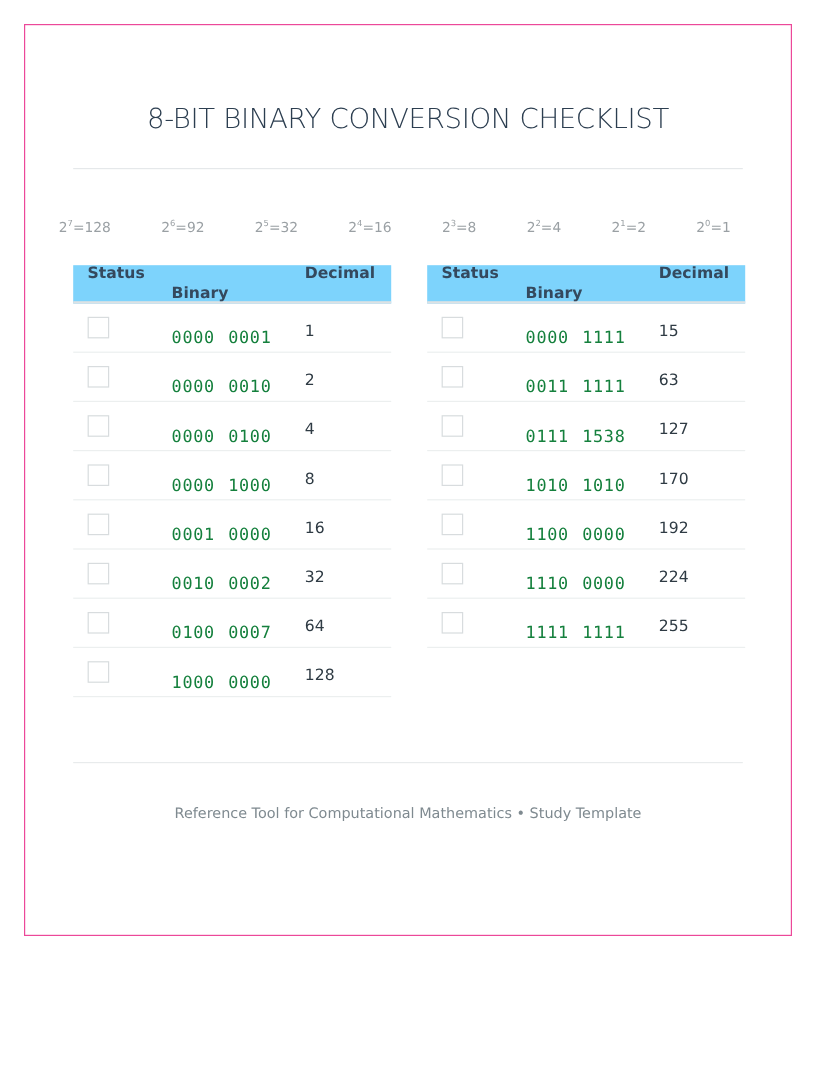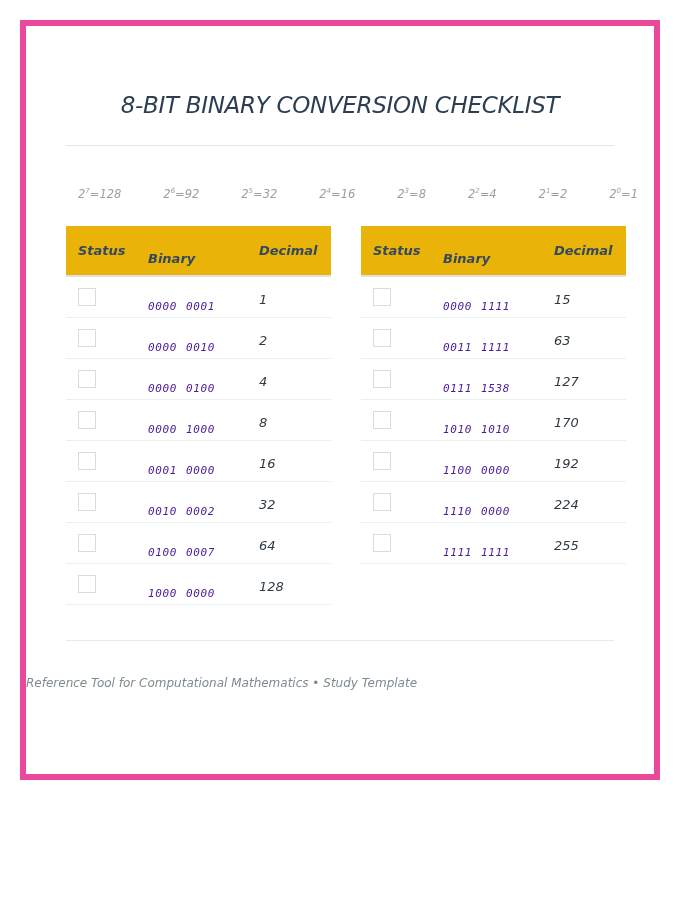--- a/index.html
+++ b/index.html
@@ -1,34 +1,34 @@
 <!DOCTYPE html>
 <html><head>
 <meta charset="utf-8">
 <style>
   html, body { margin:0; padding:0; background:#ffffff; }
   body { width:700px; height:900px; position:relative; font-family:"DejaVu Sans", sans-serif; }
-  .page { position:absolute; left:20px; top:20px; width:640px; height:760px; border:6px solid #ec4899; box-sizing:border-box; background:#fff;font-style:italic; }
+  .page { position:absolute; left:20px; top:20px; width:640px; height:760px; border:1px solid #ec4899; box-sizing:border-box; background:#fff; }
   .title { position:absolute; left:0; right:0; top:66px; text-align:center; font-size:23px; font-weight:300; color:#2c3e50; letter-spacing:-0.3px; font-family:"DejaVu Sans", sans-serif; }
   .hr1 { position:absolute; left:40px; right:40px; top:119px; height:1px; background:#e5e8ea; }
-  .powers { position:absolute; left:52px; width:560px; top:161px; height:20px; display:flex; justify-content:space-between; font-size:11.5px; color:#9aa0a4;text-align:right; }
+  .powers { position:absolute; left:28px; width:560px; top:161px; height:20px; display:flex; justify-content:space-between; font-size:11.5px; color:#9aa0a4;text-align:right; }
   .powers sup { font-size:7px; vertical-align:5px; }
   .table { position:absolute; top:200px; width:265px; }
   .t-left { left:40px; }
   .t-right { left:335px; }
-  .thead { height:51px; background:#eab308; border-bottom:2px solid #dde2e4; display:flex; align-items:center; font-size:13px; font-weight:bold; color:#34495e; box-sizing:border-box; }
+  .thead { height:32px; background:#7dd3fc; border-bottom:2px solid #dde2e4; display:flex; font-size:13px; font-weight:bold; color:#34495e; box-sizing:border-box; }
   .row { height:41px; border-bottom:1px solid #ecefef; display:flex; align-items:center; box-sizing:border-box; }
   .c1 { width:82px; padding-left:12px; box-sizing:border-box; }
   .c2 { width:111px;margin-top:16px; }
   .c3 { width:72px; }
   .cb { width:18px; height:18px; border:1px solid #d8dcde; background:#fff; box-sizing:border-box; display:block; }
-  .bin { font-family:"DejaVu Sans Mono", monospace; font-size:11px; color:#4c1d95; letter-spacing:0.6px; word-spacing:2px; white-space:pre; position:relative; top:-1px; }
+  .bin { font-family:"DejaVu Sans Mono", monospace; font-size:14px; color:#15803d; letter-spacing:0.6px; word-spacing:2px; white-space:pre; position:relative; top:-1px; }
   .dec { font-size:13px; color:#2f3b44; position:relative; top:1px; }
   .hr2 { position:absolute; left:40px; right:40px; top:614px; height:1px; background:#e8ebec; }
-  .footer { position:absolute; left:0; right:0; top:650px; font-size:12px; color:#7f8a90; }
+  .footer { position:absolute; left:0; right:0; top:650px; text-align:center; font-size:12px; color:#7f8a90; }
 </style>
 </head>
 <body>
 
 <div class="page">
   <div class="title">8-BIT BINARY CONVERSION CHECKLIST</div>
   <div class="hr1"></div>
 
   <div class="powers">
     <span><span>2</span><sup>7</sup><span>=128</span></span>

